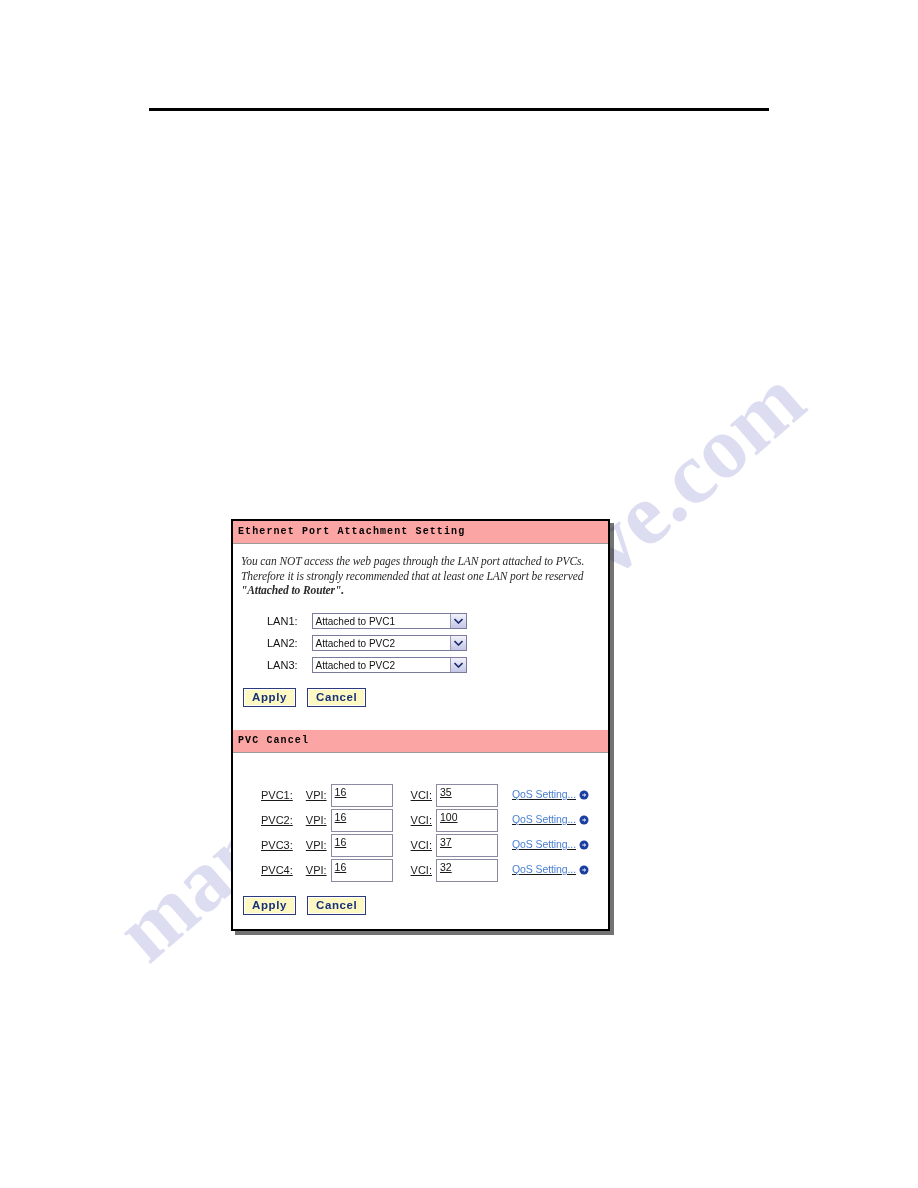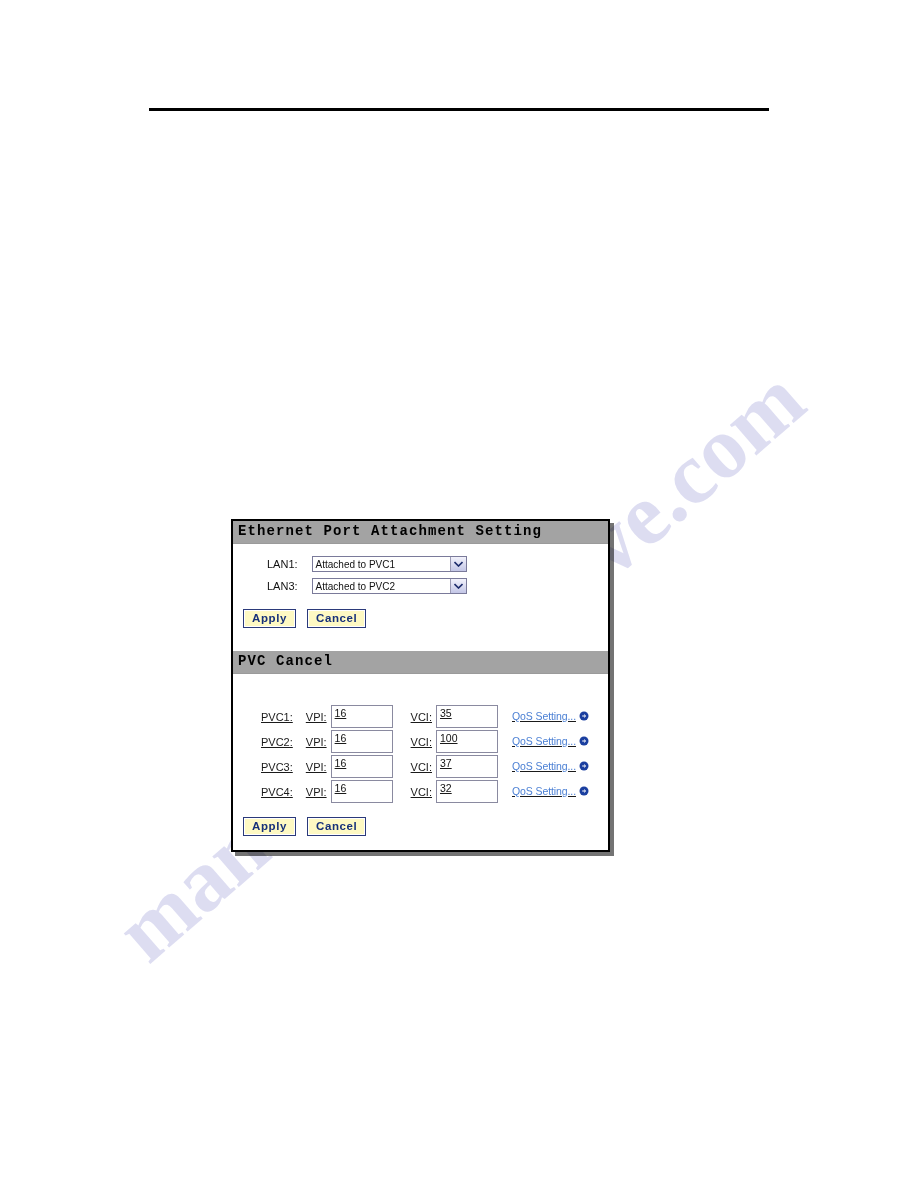--- a/index.html
+++ b/index.html
@@ -65,25 +65,25 @@
     width: 375px;
     border: 2px solid #000000;
     background: #ffffff;
     box-shadow: 4px 4px 0 rgba(0,0,0,.55);
     z-index: 2;
     font-size: 11px;
     color: #1a1a1a;
   }
 
   .section-head {
-    background: #a3a3a3;
+    background: #fca5a5;
     color: #000000;
     font-family: "Liberation Mono", "DejaVu Sans Mono", monospace;
     font-weight: 700;
-    font-size: 14px;
+    font-size: 10px;
     letter-spacing: 1.1px;
     padding: 3px 0 4px 5px;
     line-height: 15px;
     border-bottom: 1px solid #9a9a9a;
   }
 
   .section-body {
     padding: 9px 10px 11px 6px;
     background: #ffffff;
   }
@@ -231,49 +231,67 @@
 </div>
 
 <div id="top-rule"></div>
 
 <div id="config-panel">
 
   <div class="section-head">Ethernet Port Attachment Setting</div>
 
   <div class="section-body">
 
+    <div class="intro">
+      <span>You can NOT access the web pages through the LAN port attached to PVCs.</span><br>
+      <span>Therefore it is strongly recommended that at least one LAN port be reserved</span><br>
+      <b>"Attached to Router".</b>
+    </div>
 
     <table class="form-grid">
       <tbody>
         <tr>
           <td class="row-label">LAN1:</td>
           <td>
             <div class="select-box">
               <span>Attached to PVC1</span>
               <span class="caret">
                 <svg width="9" height="6" viewBox="0 0 9 6">
                     <path d="M0.5 1 L4.5 5 L8.5 1" fill="none" stroke="#1b2b6b" stroke-width="1.6"></path>
                   </svg>
               </span>
             </div>
           </td>
         </tr>
         <tr>
-          <td class="row-label">LAN3:</td>
+          <td class="row-label">LAN2:</td>
           <td>
             <div class="select-box">
               <span>Attached to PVC2</span>
               <span class="caret">
                 <svg width="9" height="6" viewBox="0 0 9 6">
                     <path d="M0.5 1 L4.5 5 L8.5 1" fill="none" stroke="#1b2b6b" stroke-width="1.6"></path>
                   </svg>
               </span>
             </div>
           </td>
         </tr>
+        <tr>
+          <td class="row-label">LAN3:</td>
+          <td>
+            <div class="select-box">
+              <span>Attached to PVC2</span>
+              <span class="caret">
+                <svg width="9" height="6" viewBox="0 0 9 6">
+                    <path d="M0.5 1 L4.5 5 L8.5 1" fill="none" stroke="#1b2b6b" stroke-width="1.6"></path>
+                  </svg>
+              </span>
+            </div>
+          </td>
+        </tr>
       </tbody>
     </table>
 
     <div class="btn-row">
       <span class="btn">Apply</span>
       <span class="btn">Cancel</span>
     </div>
   </div>
 
   <div class="divider-space"></div>

